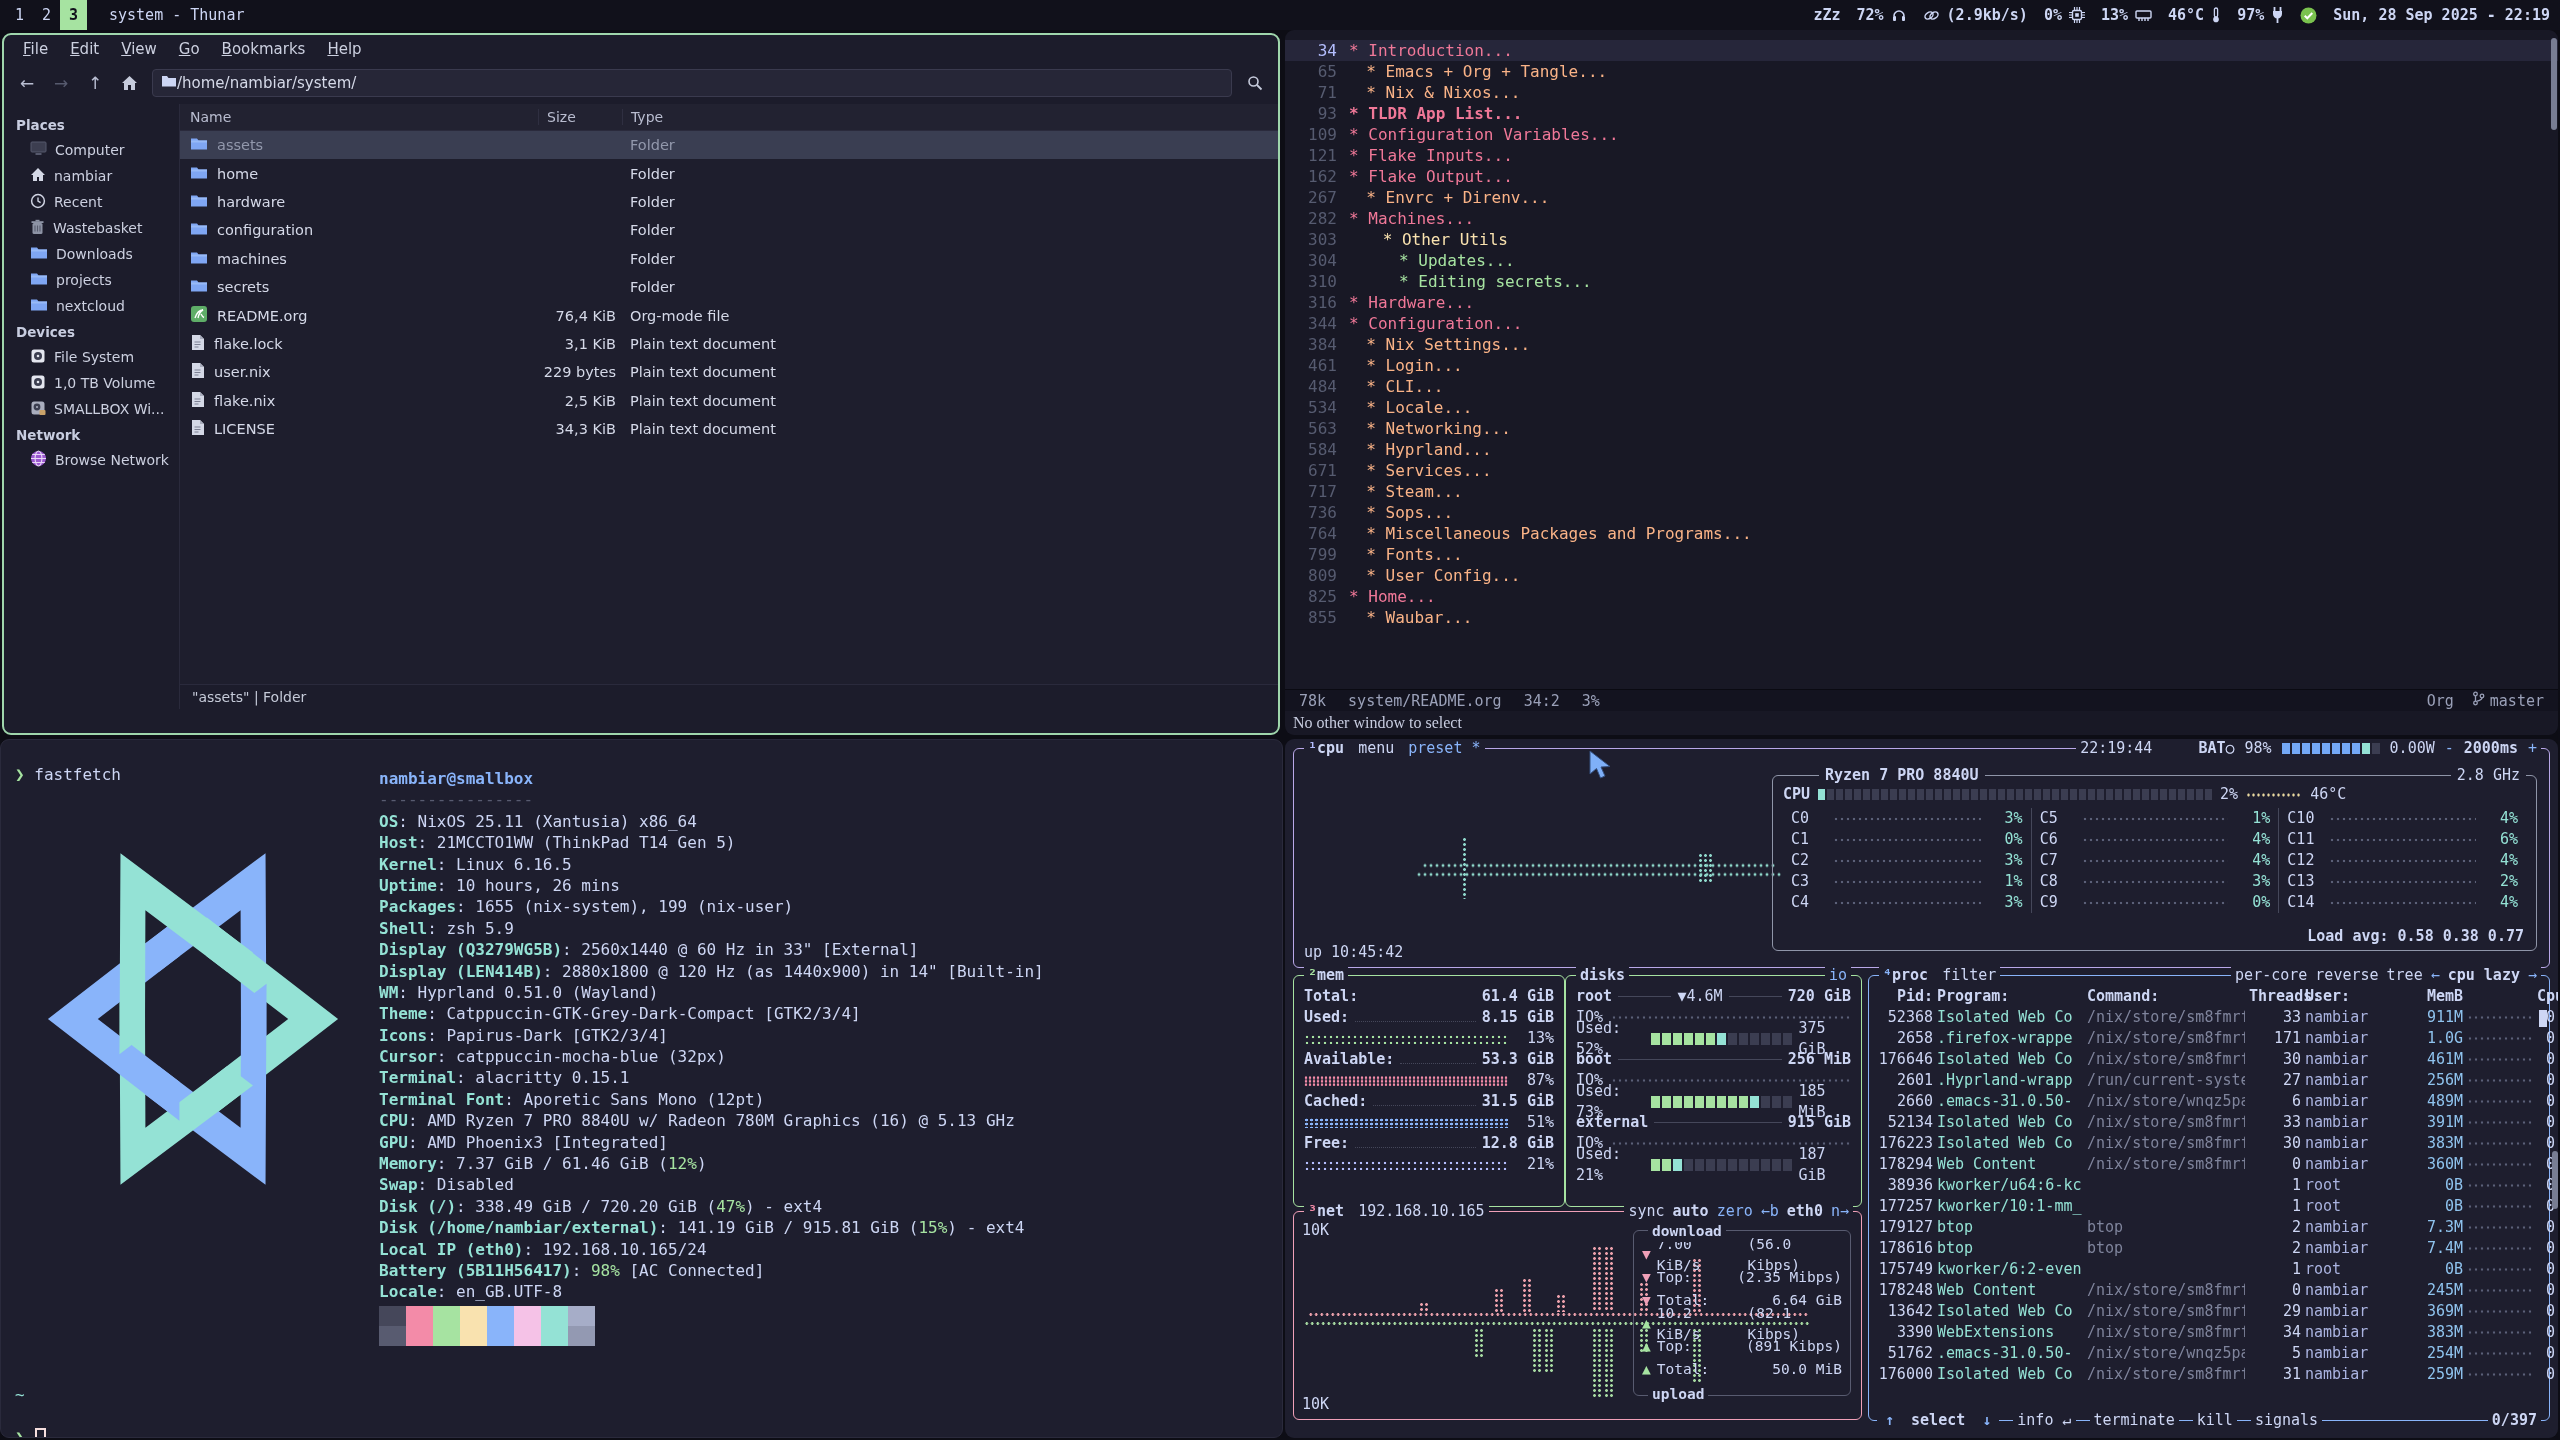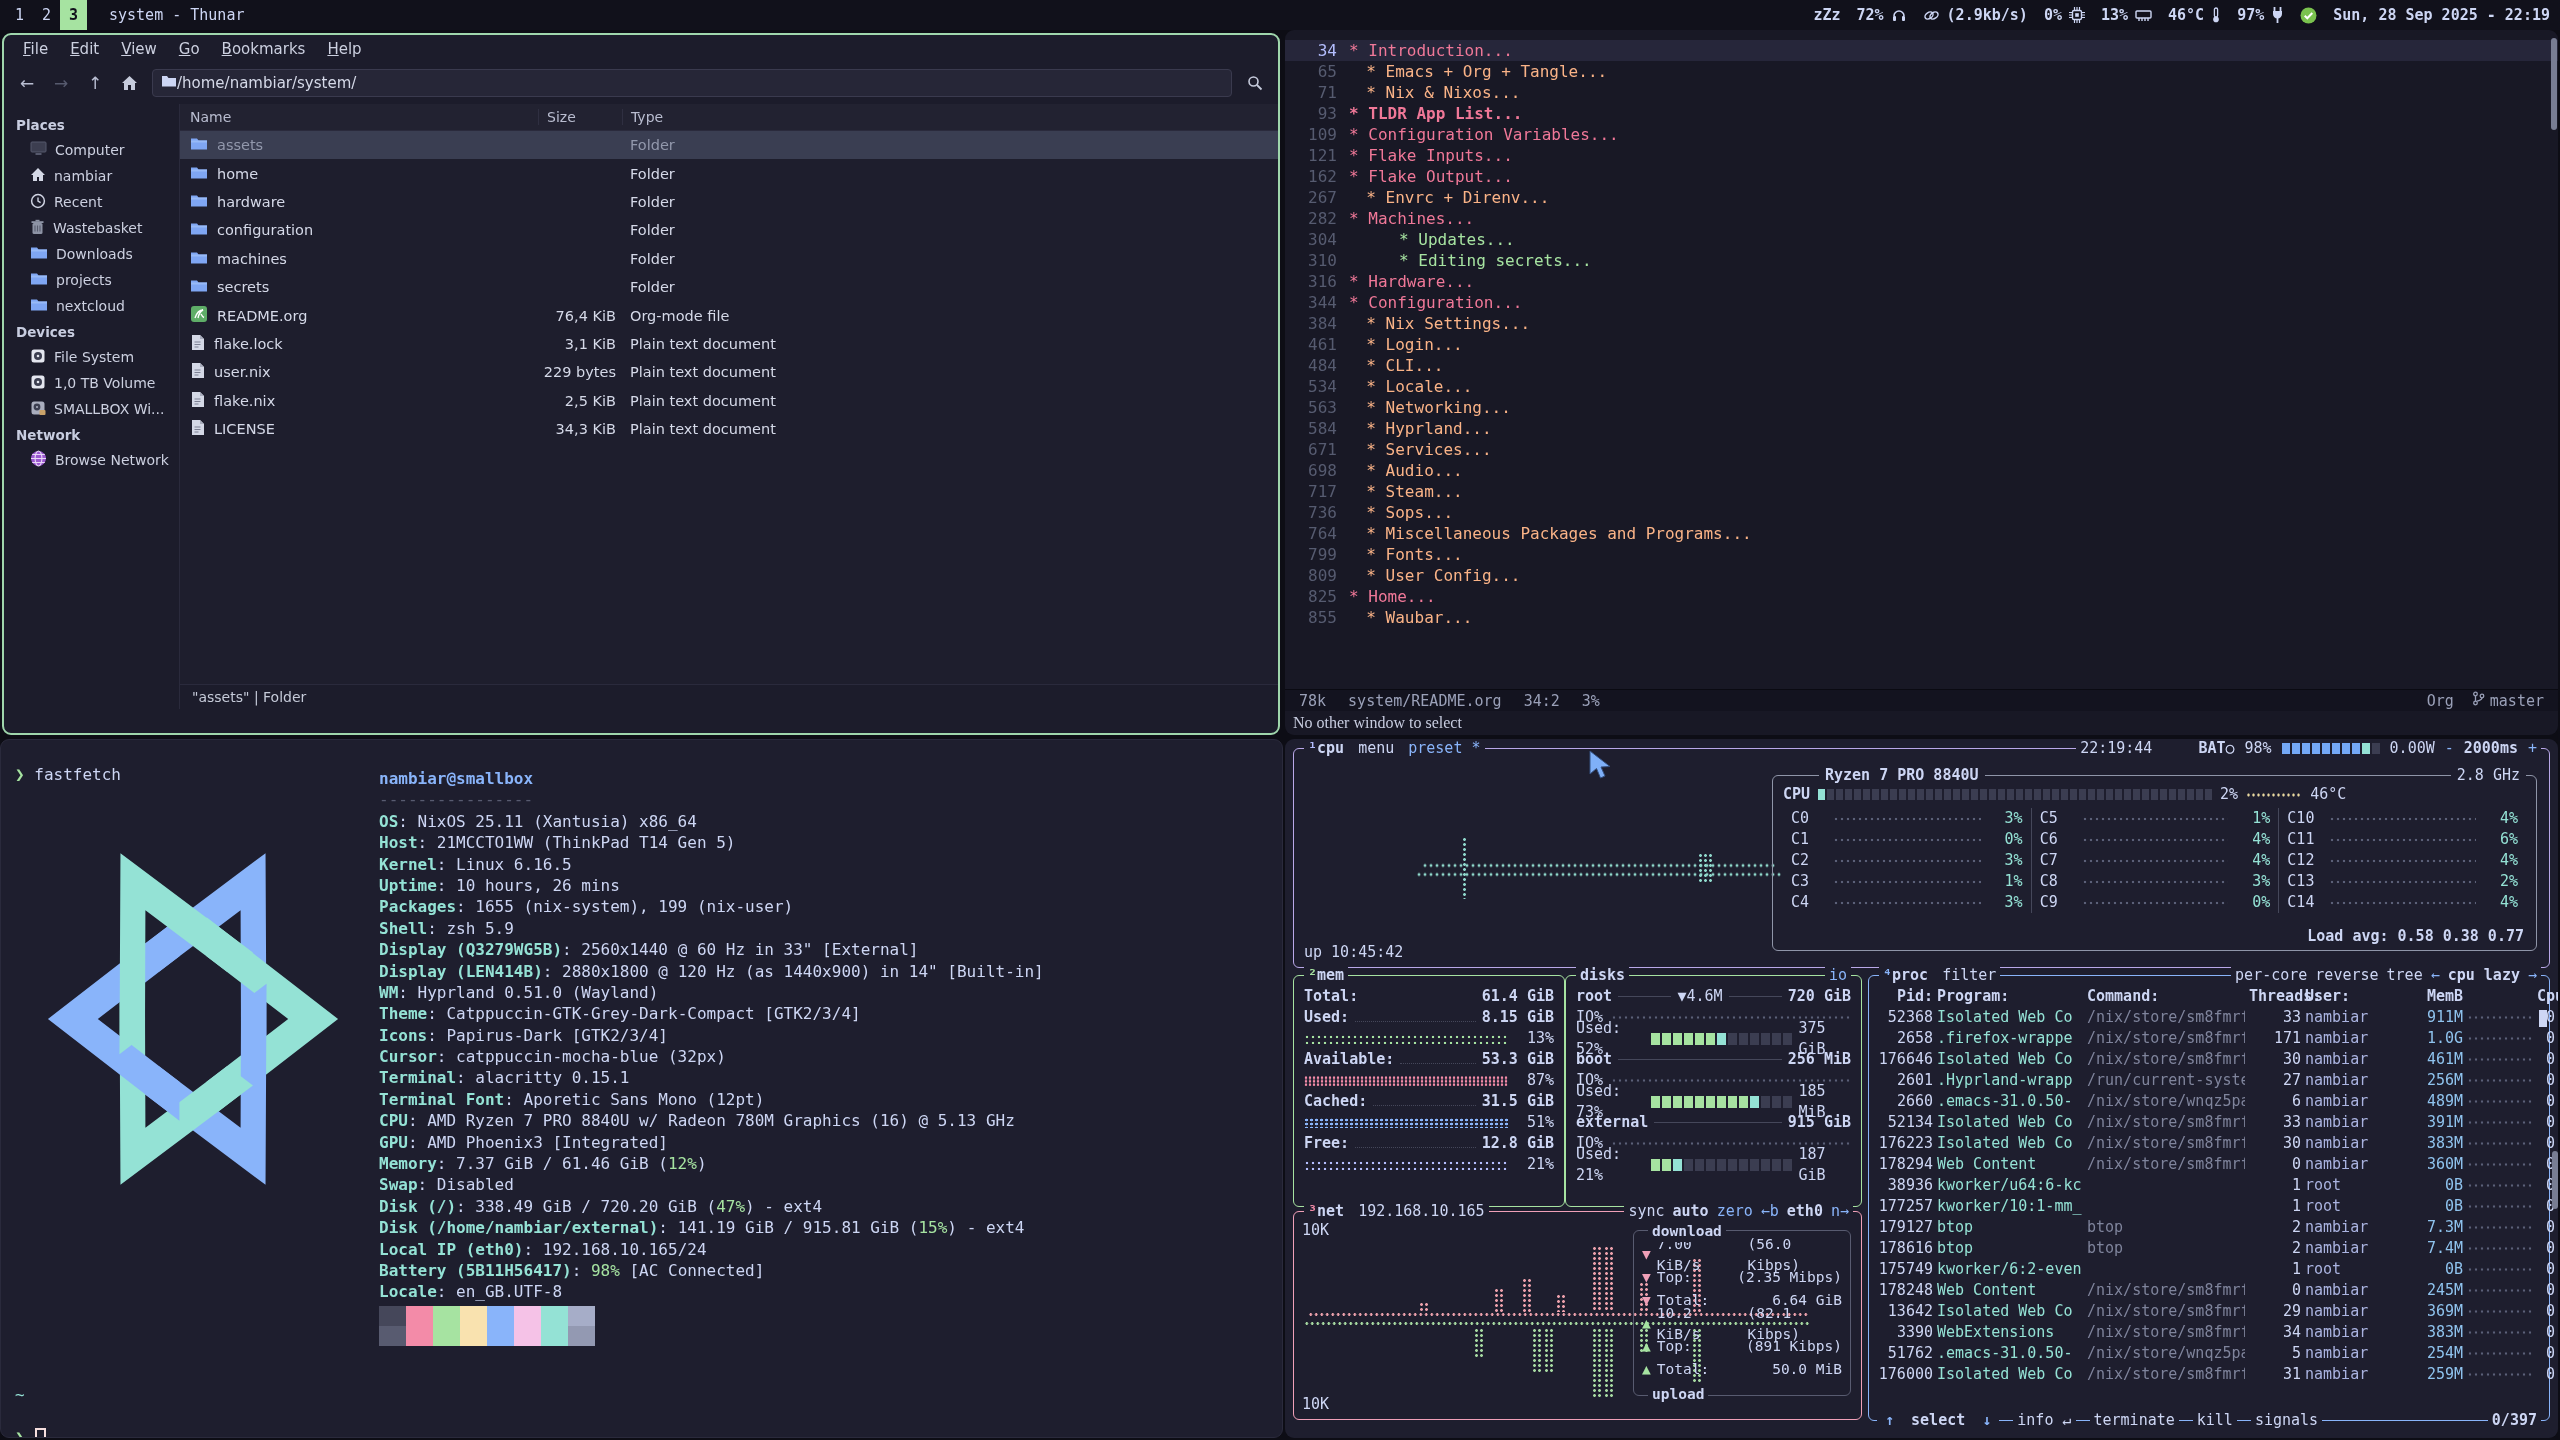--- a/index.html
+++ b/index.html
@@ -541,20 +541,24 @@
       </div>
       <div class="oline">
         <span class="lnum">267</span>
         <span class="otext" style="color: rgb(250, 179, 135); padding-left: 1.8ch;">* Envrc + Direnv...</span>
       </div>
       <div class="oline">
         <span class="lnum">282</span>
         <span class="otext" style="color: rgb(240, 120, 152); padding-left: 0ch;">* Machines...</span>
       </div>
       <div class="oline">
+        <span class="lnum">303</span>
+        <span class="otext" style="color: rgb(249, 226, 175); padding-left: 3.5ch;">* Other Utils</span>
+      </div>
+      <div class="oline">
         <span class="lnum">304</span>
         <span class="otext" style="color: rgb(166, 227, 161); padding-left: 5.2ch;">* Updates...</span>
       </div>
       <div class="oline">
         <span class="lnum">310</span>
         <span class="otext" style="color: rgb(166, 227, 161); padding-left: 5.2ch;">* Editing secrets...</span>
       </div>
       <div class="oline">
         <span class="lnum">316</span>
         <span class="otext" style="color: rgb(240, 120, 152); padding-left: 0ch;">* Hardware...</span>
@@ -583,24 +587,20 @@
         <span class="lnum">563</span>
         <span class="otext" style="color: rgb(250, 179, 135); padding-left: 1.8ch;">* Networking...</span>
       </div>
       <div class="oline">
         <span class="lnum">584</span>
         <span class="otext" style="color: rgb(250, 179, 135); padding-left: 1.8ch;">* Hyprland...</span>
       </div>
       <div class="oline">
         <span class="lnum">671</span>
         <span class="otext" style="color: rgb(250, 179, 135); padding-left: 1.8ch;">* Services...</span>
-      </div>
-      <div class="oline">
-        <span class="lnum">698</span>
-        <span class="otext" style="color: rgb(250, 179, 135); padding-left: 1.8ch;">* Audio...</span>
       </div>
       <div class="oline">
         <span class="lnum">717</span>
         <span class="otext" style="color: rgb(250, 179, 135); padding-left: 1.8ch;">* Steam...</span>
       </div>
       <div class="oline">
         <span class="lnum">736</span>
         <span class="otext" style="color: rgb(250, 179, 135); padding-left: 1.8ch;">* Sops...</span>
       </div>
       <div class="oline">

